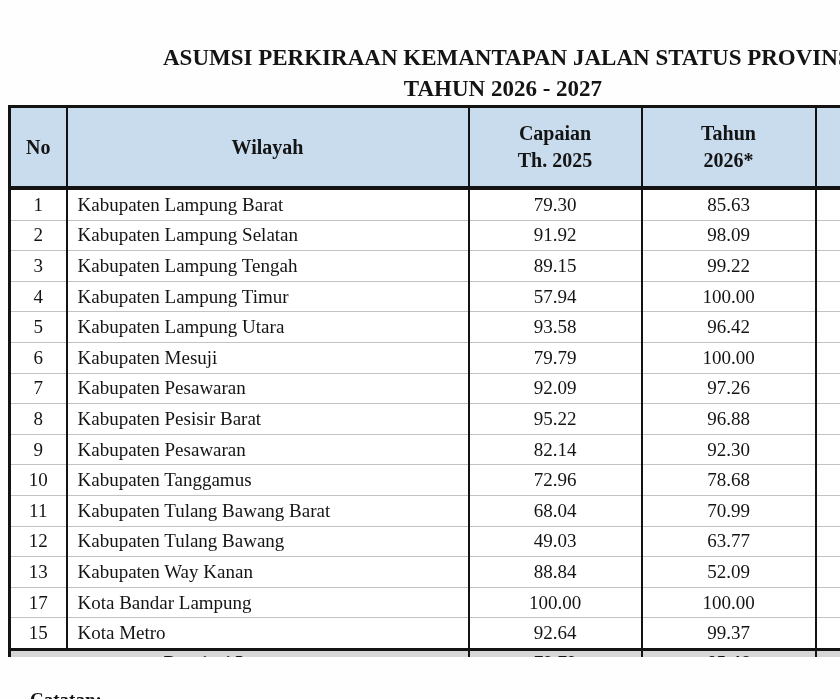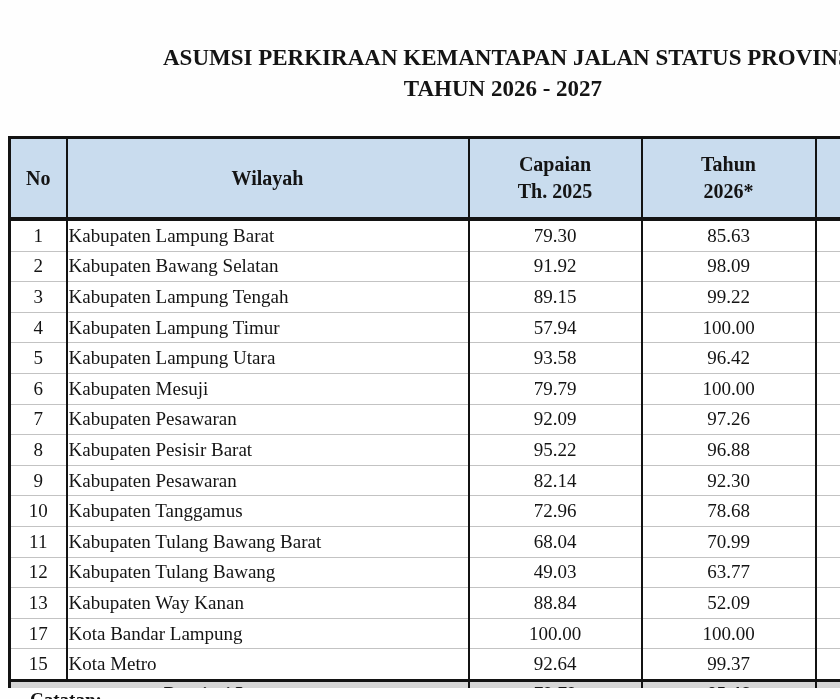--- a/index.html
+++ b/index.html
@@ -19,21 +19,21 @@
     width: 680px;
     text-align: center;
     font-weight: bold;
     font-size: 23px;
     line-height: 31px;
     white-space: nowrap;
   }
   .table-clip {
     position: absolute;
     left: 8px;
-    top: 136px;
+    top: 105px;
     width: 832px;
     height: 552px;
     overflow: hidden;
   }
   table.main {
     border-collapse: collapse;
     table-layout: fixed;
     width: 920px;
     border: 3px solid var(--border);
     border-right: none;
@@ -54,21 +54,21 @@
     border-left: 2px solid var(--border);
   }
   tbody td {
     height: 27.6px;
     font-size: 19px;
     vertical-align: middle;
     background: #ffffff;
   }
   tbody tr + tr td { border-top: 1px solid var(--row-line); }
   td.no  { text-align: center; }
-  td.wilayah { text-align: left; padding-left: 1px; }
+  td.wilayah { text-align: left; padding-left: 10px; }
   td.num { text-align: center; margin-left: 10px; }
   tfoot td {
     background: var(--footer-bg);
     border-top: 3px solid var(--border);
     height: 23px;
     font-size: 19px;
     font-weight: bold;
     text-align: center;
     vertical-align: middle;
   }
@@ -113,21 +113,21 @@
       <tbody>
           <tr>
             <td class="no">1</td>
             <td class="wilayah">Kabupaten Lampung Barat</td>
             <td class="num">79.30</td>
             <td class="num">85.63</td>
             <td class="extra"></td>
           </tr>
           <tr>
             <td class="no">2</td>
-            <td class="wilayah">Kabupaten Bawang Selatan</td>
+            <td class="wilayah">Kabupaten Lampung Selatan</td>
             <td class="num">91.92</td>
             <td class="num">98.09</td>
             <td class="extra"></td>
           </tr>
           <tr>
             <td class="no">3</td>
             <td class="wilayah">Kabupaten Lampung Tengah</td>
             <td class="num">89.15</td>
             <td class="num">99.22</td>
             <td class="extra"></td>

